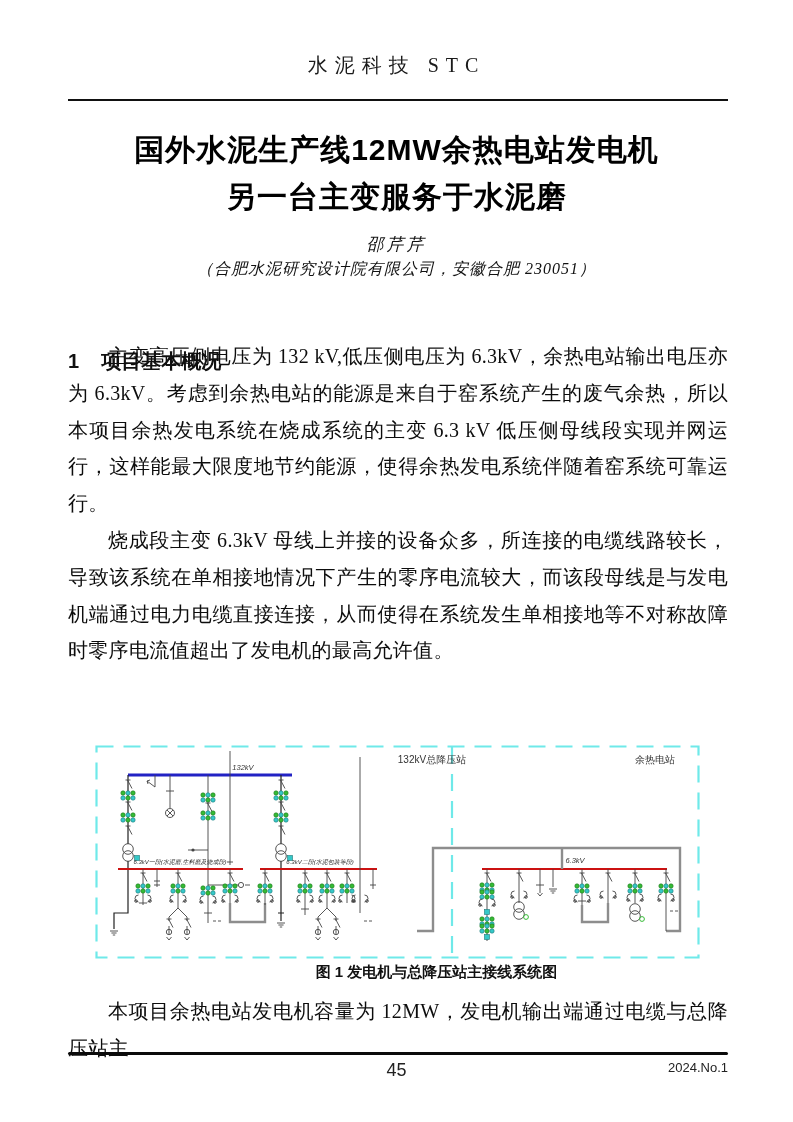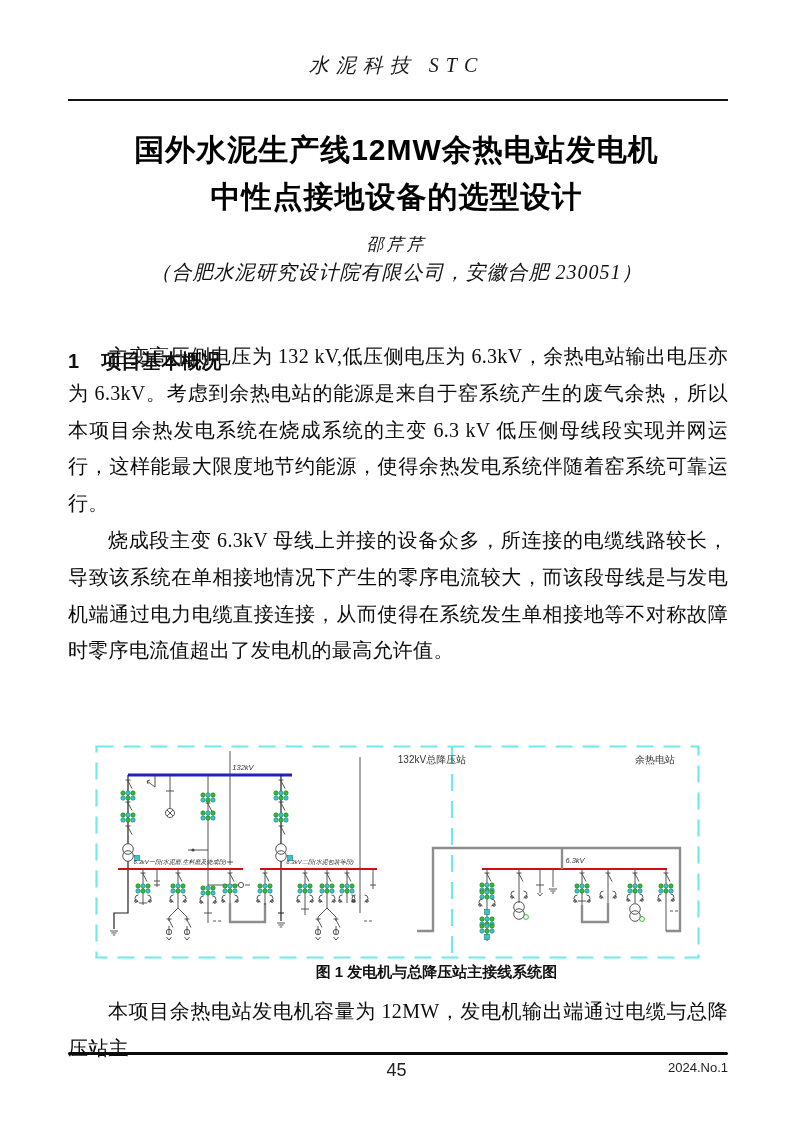--- a/index.html
+++ b/index.html
@@ -1,29 +1,29 @@
 <!DOCTYPE html>
 <html><head>
 <meta charset="utf-8">
 <style>
   html,body{margin:0;padding:0;background:#e8e8e8;}
   .page{position:relative;width:793px;height:1122px;background:#ffffff;margin:0 auto;
         font-family:"Liberation Serif", serif;color:#111;overflow:hidden;}
   
   .journal{position:absolute;top:52px;left:0;width:100%;text-align:center;
-           font-size:20px;font-style:italic;letter-spacing:7px;color:#1a1a1a;}
+           font-size:20px;letter-spacing:7px;color:#1a1a1a;}
   .header-rule{position:absolute;top:99px;left:68px;width:660px;height:2px;background:#111;}
   
   .title{position:absolute;top:126px;left:40px;width:713px;text-align:center;
          font-family:"Liberation Sans", sans-serif;font-weight:bold;
          font-size:30px;line-height:47px;color:#000;letter-spacing:1px;}
   .author{position:absolute;top:233px;left:0;width:100%;text-align:center;
           font-size:17px;font-style:italic;letter-spacing:3px;}
   .affiliation{position:absolute;top:259px;left:0;width:100%;text-align:center;
-          font-size:20px;font-style:italic;letter-spacing:1px;}
+          font-size:16px;font-style:italic;letter-spacing:1px;}
   
   .sec-head{position:absolute;top:304px;left:68px;
             font-family:"Liberation Sans", sans-serif;font-weight:bold;font-size:20px;margin-top:44px;}
   .sec-head .num{margin-right:22px;}
   
   .bodytext{position:absolute;left:68px;width:660px;font-size:20px;line-height:36.8px;
             text-align:justify;color:#0d0d0d;letter-spacing:0.3px;}
   .bodytext p{margin:0;text-indent:2em;}
   #para-block{top:338px;}
   #after-fig{top:993px;}
@@ -46,21 +46,21 @@
 </head>
 <body>
 
 <div class="page">
 
   <div class="journal">水泥科技 STC</div>
   <div class="header-rule"></div>
 
   <div class="title">
     <div>国外水泥生产线12MW余热电站发电机</div>
-    <div>中性点接地设备的选型设计</div>
+    <div>另一台主变服务于水泥磨</div>
   </div>
 
   <div class="author">邵芹芹</div>
   <div class="affiliation">（合肥水泥研究设计院有限公司，安徽合肥 230051）</div>
 
   <div class="sec-head">
     <span class="num">1</span><span>项目基本概况</span>
   </div>
 
   <div class="bodytext" id="para-block">

